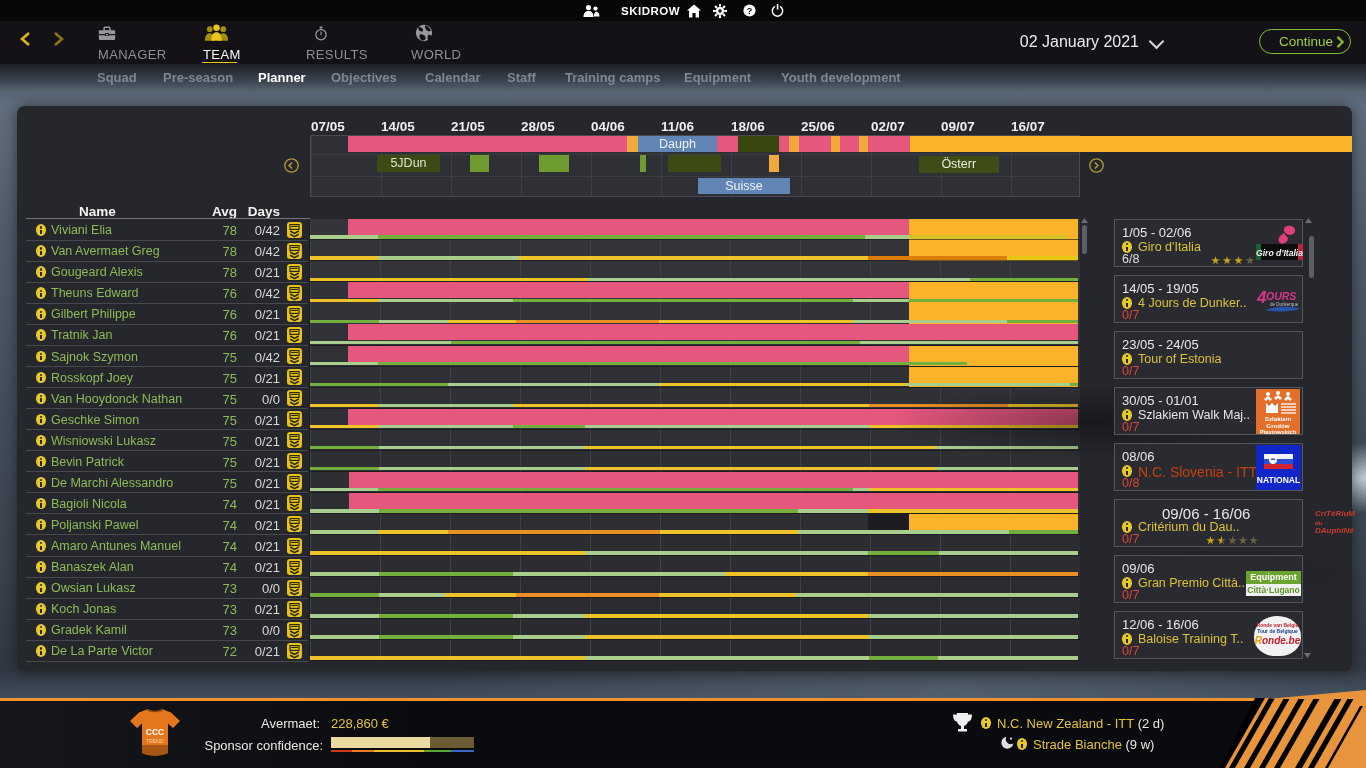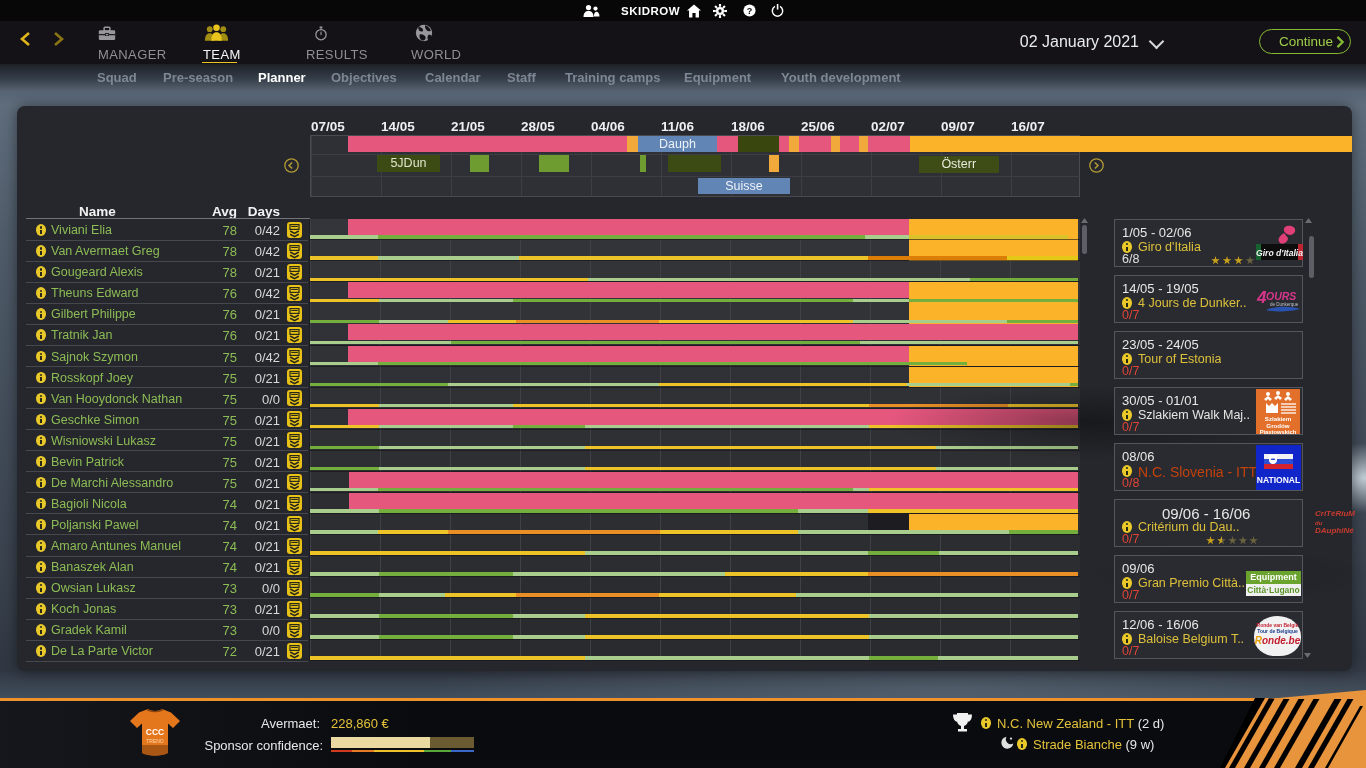--- a/index.html
+++ b/index.html
@@ -717,21 +717,21 @@
 <div class="a" style="left:1114px;top:555.0px;width:189px;height:48px;border:1px solid #54565d;background:#2a2b30"></div>
 <div class="a" style="left:1122px;top:561.0px;font-size:13px;color:#e8e8e8">09/06</div>
 <div class="info" style="left:1122px;top:577.0px"></div>
 <div class="a" style="left:1138px;top:576.0px;font-size:12.5px;color:#ddc13b;white-space:nowrap;max-width:122px;overflow:hidden">Gran Premio Città..</div>
 <div class="a" style="left:1122px;top:588.0px;font-size:12.5px;color:#e04438">0/7</div>
 <div class="a" style="left:1246px;top:571px;width:55px;height:13px;background:#6aa32e;color:#fff;font-size:9px;font-weight:bold;text-align:center;line-height:13px">Equipment</div>
 <div class="a" style="left:1246px;top:584px;width:55px;height:12px;background:#f0f0f0;color:#5a9428;font-size:8.5px;font-weight:bold;text-align:center;line-height:12px">Città·Lugano</div>
 <div class="a" style="left:1114px;top:611.0px;width:189px;height:48px;border:1px solid #54565d;background:#2a2b30"></div>
 <div class="a" style="left:1122px;top:617.0px;font-size:13px;color:#e8e8e8">12/06 - 16/06</div>
 <div class="info" style="left:1122px;top:633.0px"></div>
-<div class="a" style="left:1138px;top:632.0px;font-size:12.5px;color:#ddc13b;white-space:nowrap;max-width:122px;overflow:hidden">Baloise Belgium T..</div>
+<div class="a" style="left:1138px;top:632.0px;font-size:12.5px;color:#ddc13b;white-space:nowrap;max-width:122px;overflow:hidden">Baloise Training T..</div>
 <div class="a" style="left:1122px;top:644.0px;font-size:12.5px;color:#e04438">0/7</div>
 <div class="a" style="left:1254px;top:616px;width:47px;height:40px;background:#f2f2f2;border-radius:50% 50% 45% 45%"></div>
 <div class="a" style="left:1254px;top:622px;width:47px;text-align:center;font-size:5px;font-weight:bold;color:#c31f2e">Ronde van België</div>
 <div class="a" style="left:1254px;top:628px;width:47px;text-align:center;font-size:5px;font-weight:bold;color:#1a3c8c">Tour de Belgique</div>
 <div class="a" style="left:1254px;top:635px;width:47px;text-align:center;font-size:10px;font-weight:bold;color:#c31f2e;font-style:italic"><span style="color:#e8a00a">R</span>onde.be</div>
 <svg class="a" style="left:1305px;top:218px" width="7" height="5" viewBox="0 0 7 5">
     <path d="M3.5 0 L7 5 L0 5 Z" fill="#6a6c72"></path>
   </svg>
 <div class="a" style="left:1308.5px;top:236px;width:5.5px;height:42px;background:#5d5f66;border-radius:3px"></div>
 <svg class="a" style="left:1304px;top:653px" width="7" height="5" viewBox="0 0 7 5">

